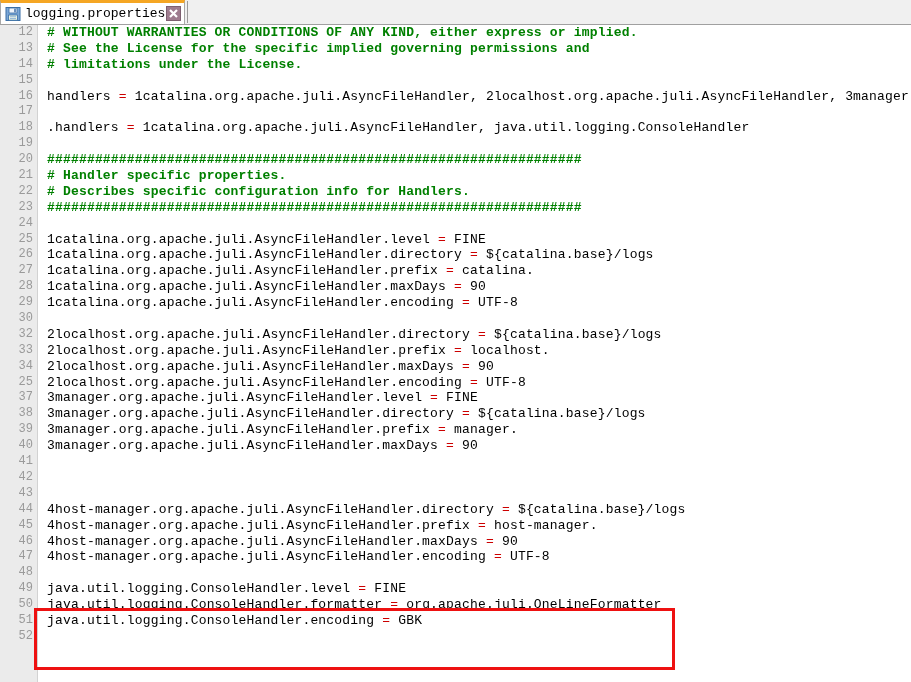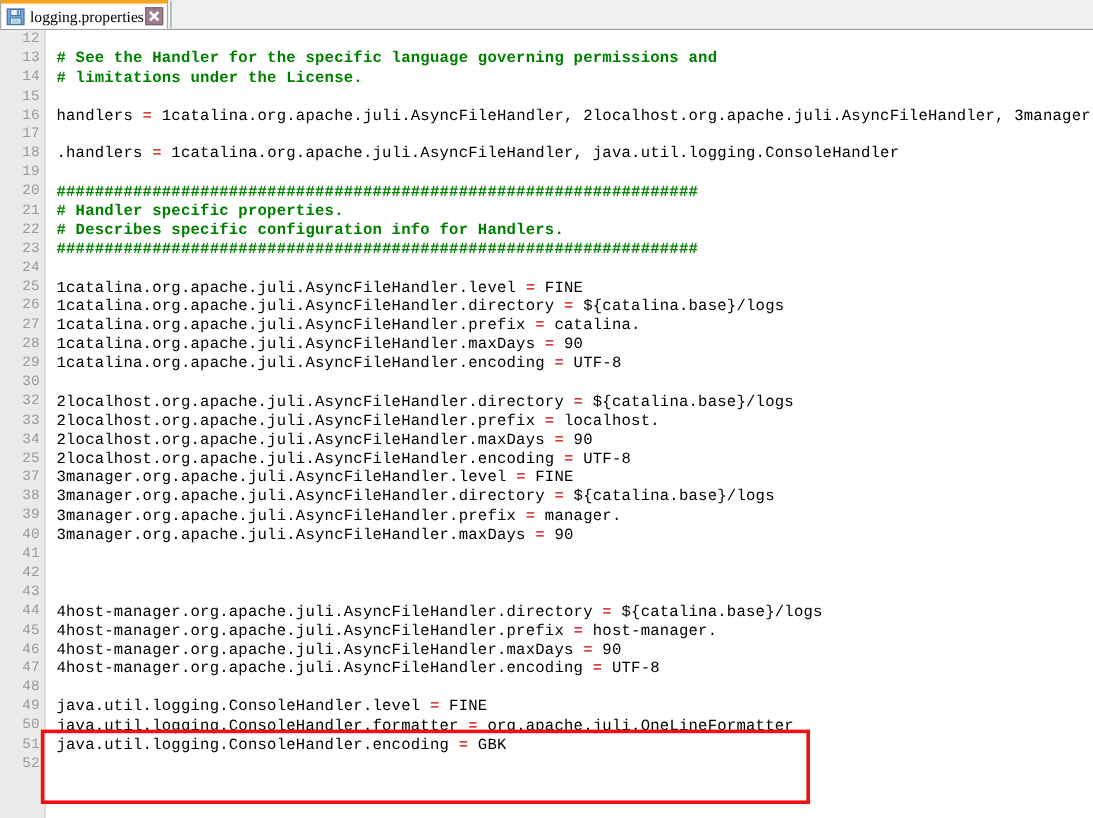--- a/index.html
+++ b/index.html
@@ -39,21 +39,21 @@
     z-index: 2;
   }
   .tab-icon {
     width: 16px;
     height: 16px;
     margin-right: 4px;
     flex: 0 0 auto;
     display: block;
   }
   .tab-label {
-    font-family: Liberation Serif, serif;
+    font-family: Liberation Mono, monospace;
     font-size: 13px;
     color: #000000;
     letter-spacing: 0px;
     white-space: nowrap;
   }
   .tab-close {
     width: 15px;
     height: 15px;
     margin-left: 1px;
     background: #9e7b8e;
@@ -154,22 +154,22 @@
         <path d="M2 2 L9 9 M9 2 L2 9" stroke="#ffffff" stroke-width="2.2" stroke-linecap="butt"></path>
       </svg>
     </span>
   </div>
   <div class="tab-divider"></div>
 </div>
 
 <div class="editor">
   <div class="gutter"></div>
   <div class="code-area" id="code-area">
-      <div class="line"><span class="ln">12</span></div>
-      <div class="line"><span class="ln">13</span><span class="lt"><span class="cmt"># See the Handler for the specific language governing permissions and</span></span></div>
+      <div class="line"><span class="ln">12</span><span class="lt"><span class="cmt"># WITHOUT WARRANTIES OR CONDITIONS OF ANY KIND, either express or implied.</span></span></div>
+      <div class="line"><span class="ln">13</span><span class="lt"><span class="cmt"># See the License for the specific implied governing permissions and</span></span></div>
       <div class="line"><span class="ln">14</span><span class="lt"><span class="cmt"># limitations under the License.</span></span></div>
       <div class="line"><span class="ln">15</span><span class="lt"></span></div>
       <div class="line"><span class="ln">16</span><span class="lt"><span>handlers </span><span class="eq">=</span><span> 1catalina.org.apache.juli.AsyncFileHandler, 2localhost.org.apache.juli.AsyncFileHandler, 3manager.org.apache.juli.AsyncFileHandler, 4host-manager.org.apache.juli.AsyncFileHandler</span></span></div>
       <div class="line"><span class="ln">17</span><span class="lt"></span></div>
       <div class="line"><span class="ln">18</span><span class="lt"><span>.handlers </span><span class="eq">=</span><span> 1catalina.org.apache.juli.AsyncFileHandler, java.util.logging.ConsoleHandler</span></span></div>
       <div class="line"><span class="ln">19</span><span class="lt"></span></div>
       <div class="line"><span class="ln">20</span><span class="lt"><span class="cmt">###################################################################</span></span></div>
       <div class="line"><span class="ln">21</span><span class="lt"><span class="cmt"># Handler specific properties.</span></span></div>
       <div class="line"><span class="ln">22</span><span class="lt"><span class="cmt"># Describes specific configuration info for Handlers.</span></span></div>
       <div class="line"><span class="ln">23</span><span class="lt"><span class="cmt">###################################################################</span></span></div>

